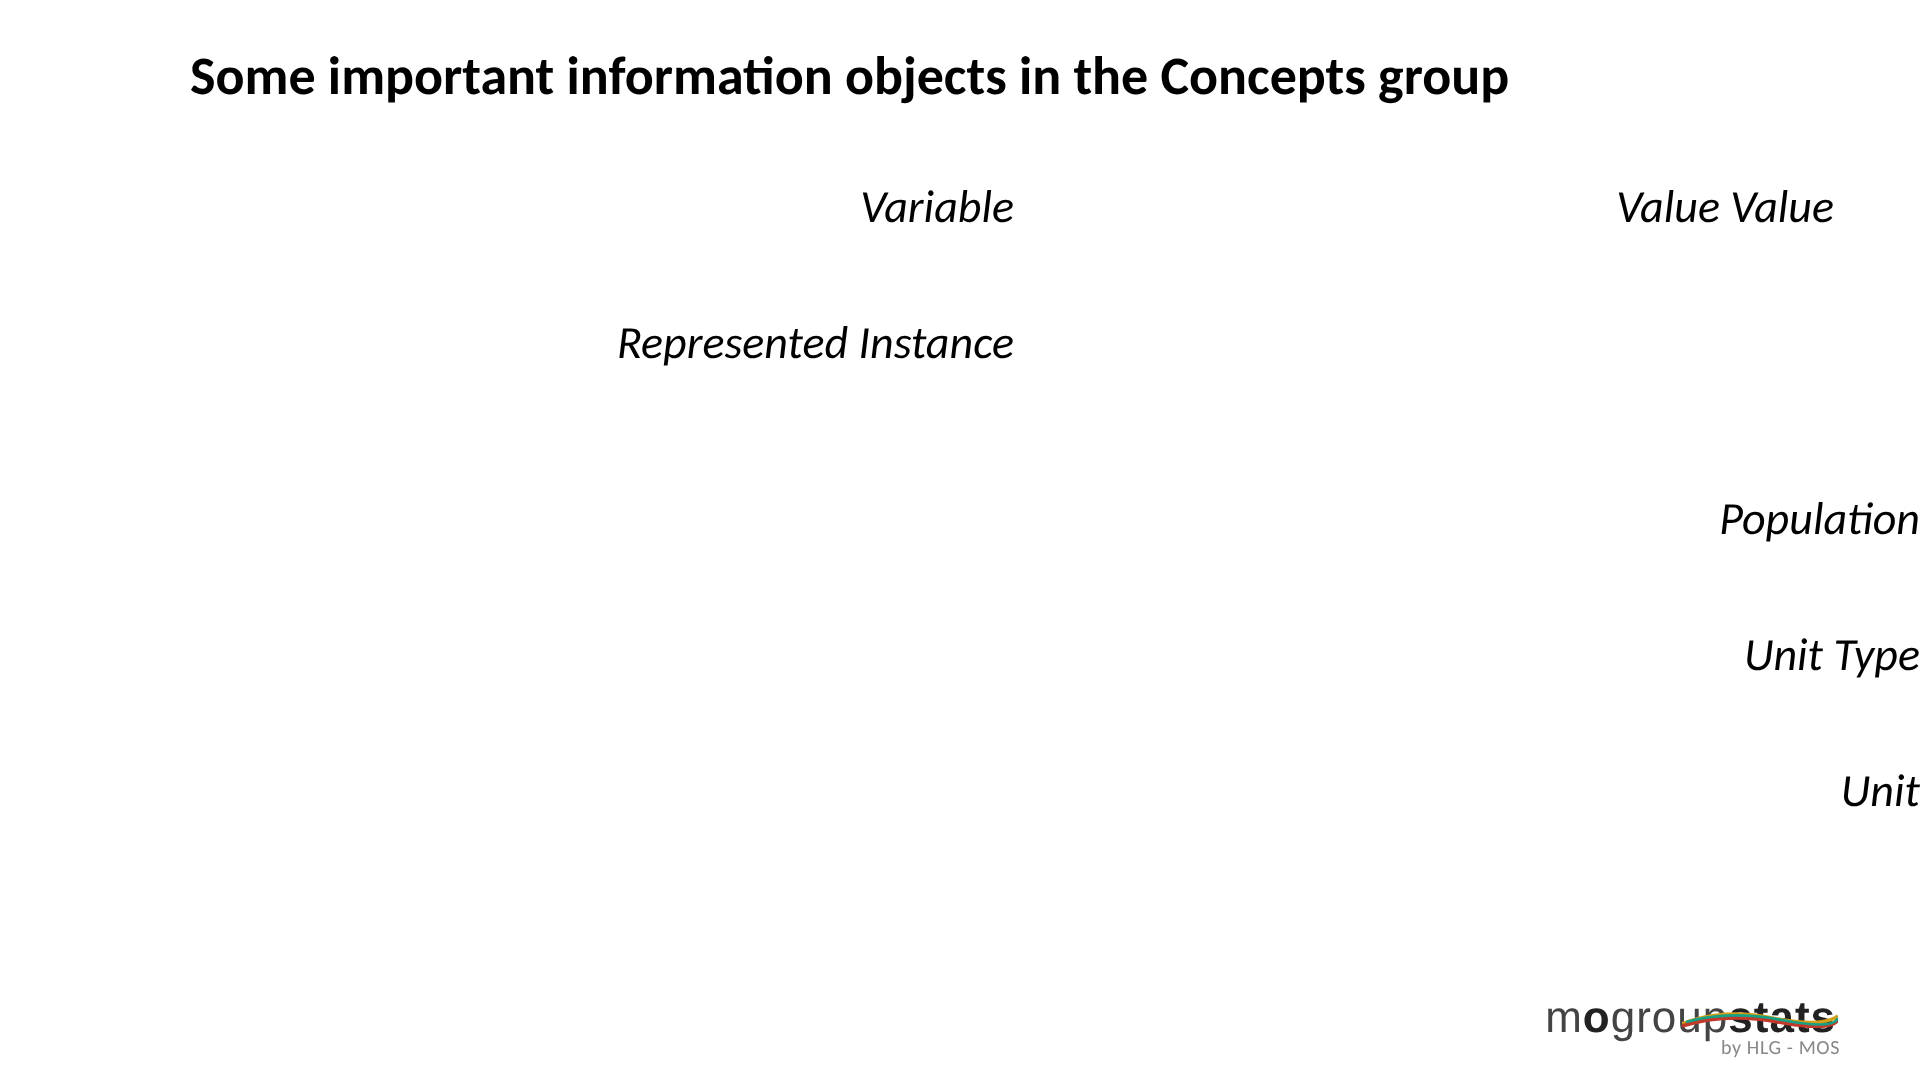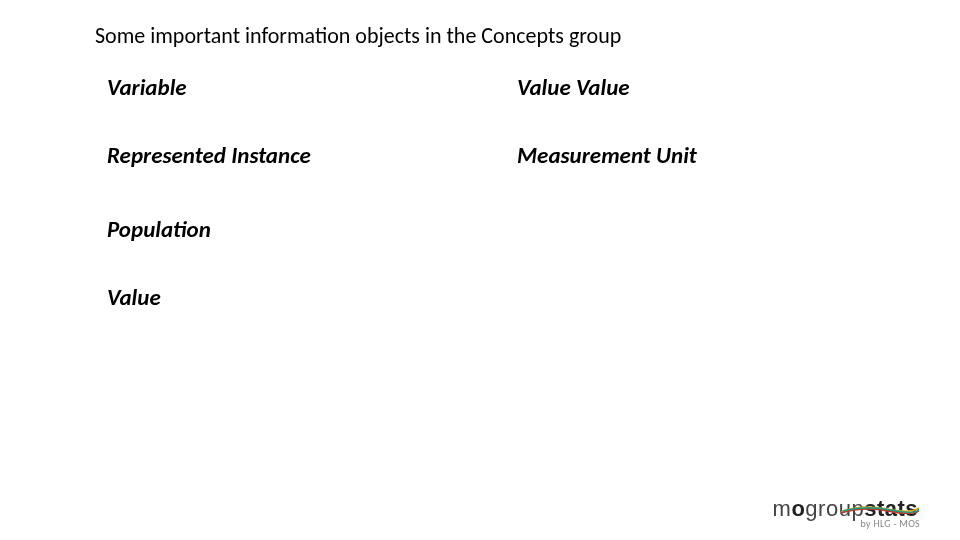--- a/index.html
+++ b/index.html
@@ -10,41 +10,42 @@
     font-family: "Calibri", "Segoe UI", Arial, sans-serif;
     position: relative;
     overflow: hidden;
   }
   .slide {
     width: 100%;
     height: 100%;
     padding: 22px 0 0 95px;
   }
   .title {
-    font-size: 22px;
-    font-weight: 400;
+    font-size: 27px;
+    font-weight: 700;
     color: #000;
-    margin-bottom: 24px;
+    margin-bottom: 35px;
   }
   .content-grid {
     display: grid;
     grid-template-columns: 400px 400px;
     column-gap: 10px;
     row-gap: 40px;
     padding-left: 12px;
   }
   .item {
     font-size: 23px;
-    font-weight: 700;
+    font-weight: 400;
     font-style: italic;
     color: #000;
+    text-align: right;
   }
   .single-col {
     padding-left: 12px;
-    margin-top: 46px;
+    margin-top: 60px;
   }
   .single-col .item {
     margin-bottom: 40px;
   }
   .logo {
     position: absolute;
     right: 42px;
     bottom: 18px;
     display: flex;
     align-items: center;
@@ -81,26 +82,26 @@
 </head>
 <body>
 
 <div class="slide">
   <h1 class="title">Some important information objects in the Concepts group</h1>
 
   <div class="content-grid">
     <div class="item">Variable</div>
     <div class="item">Value Value</div>
     <div class="item">Represented Instance</div>
-    <div class="item">Measurement Unit</div>
   </div>
 
   <div class="single-col">
     <div class="item">Population</div>
-    <div class="item">Value</div>
+    <div class="item">Unit Type</div>
+    <div class="item">Unit</div>
   </div>
 
   <div class="logo">
     <span class="logo-wrap">
       <span class="logo-text">
         <span>m</span><span class="bold">o</span><span>group</span><span class="bold">stats</span>
       </span>
       <svg class="logo-swoosh" viewBox="0 0 78 8">
         <path d="M0 6 Q 20 -2 45 3 T 78 2" stroke="#d4a017" stroke-width="1.8" fill="none"></path>
         <path d="M0 7 Q 22 0 48 5 T 78 4" stroke="#c0392b" stroke-width="1.8" fill="none"></path>

